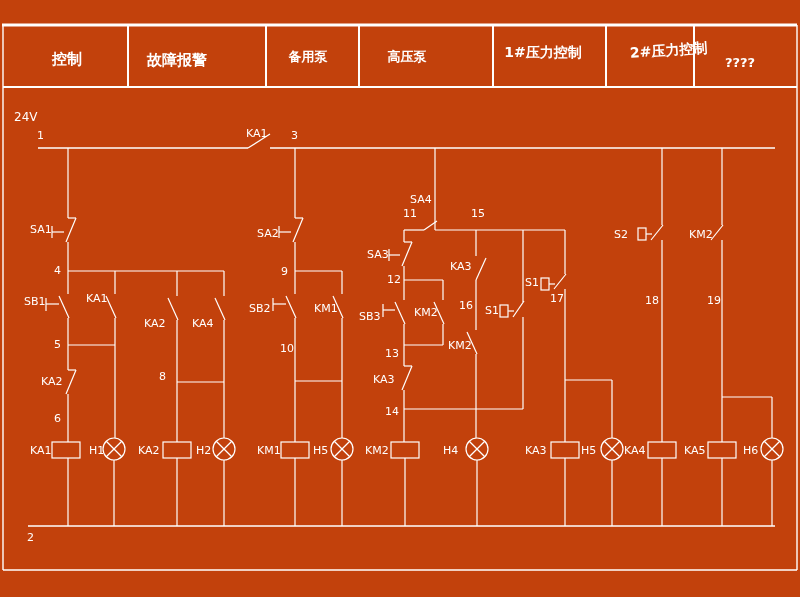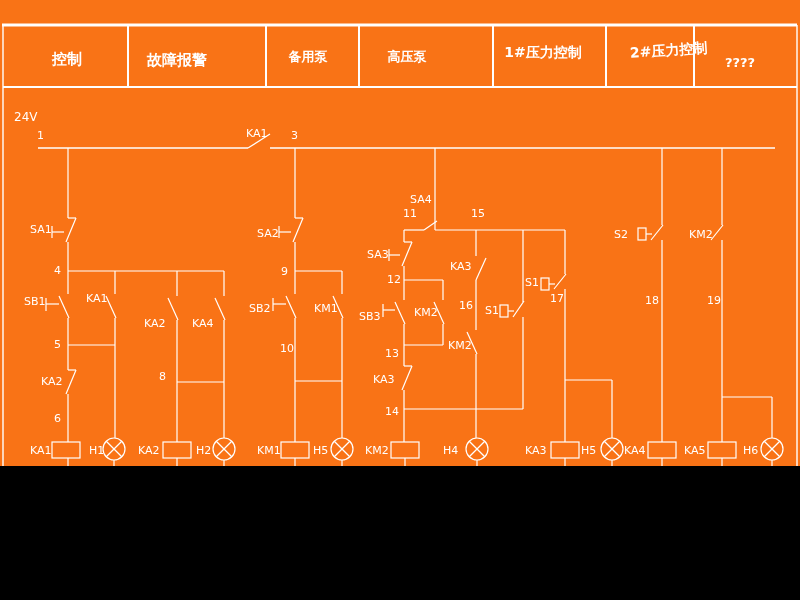--- a/index.html
+++ b/index.html
@@ -1,16 +1,16 @@
 <!DOCTYPE html>
 <html><head>
 <meta charset="utf-8">
 <style>
   html,body{margin:0;padding:0;background:#000;}
-  .stage{position:relative;width:800px;height:466px;background:#f97316;overflow:hidden;}
+  .stage{position:relative;width:800px;height:600px;background:#c2410c;overflow:hidden;}
   svg{position:absolute;left:0;top:0;}
   svg line, svg rect.box, svg circle, svg path, svg polyline{stroke:#fff;fill:none;}
   svg text{fill:#fff;font-family:"DejaVu Sans",sans-serif;font-size:11px;}
   text.v24{font-size:12px;}
   text.hdr{font-weight:bold;text-anchor:middle;}
   text.hdr15{font-size:15px;}
   text.hdr14{font-size:14px;}
   text.hdr13{font-size:13px;}
 </style>
 </head>

